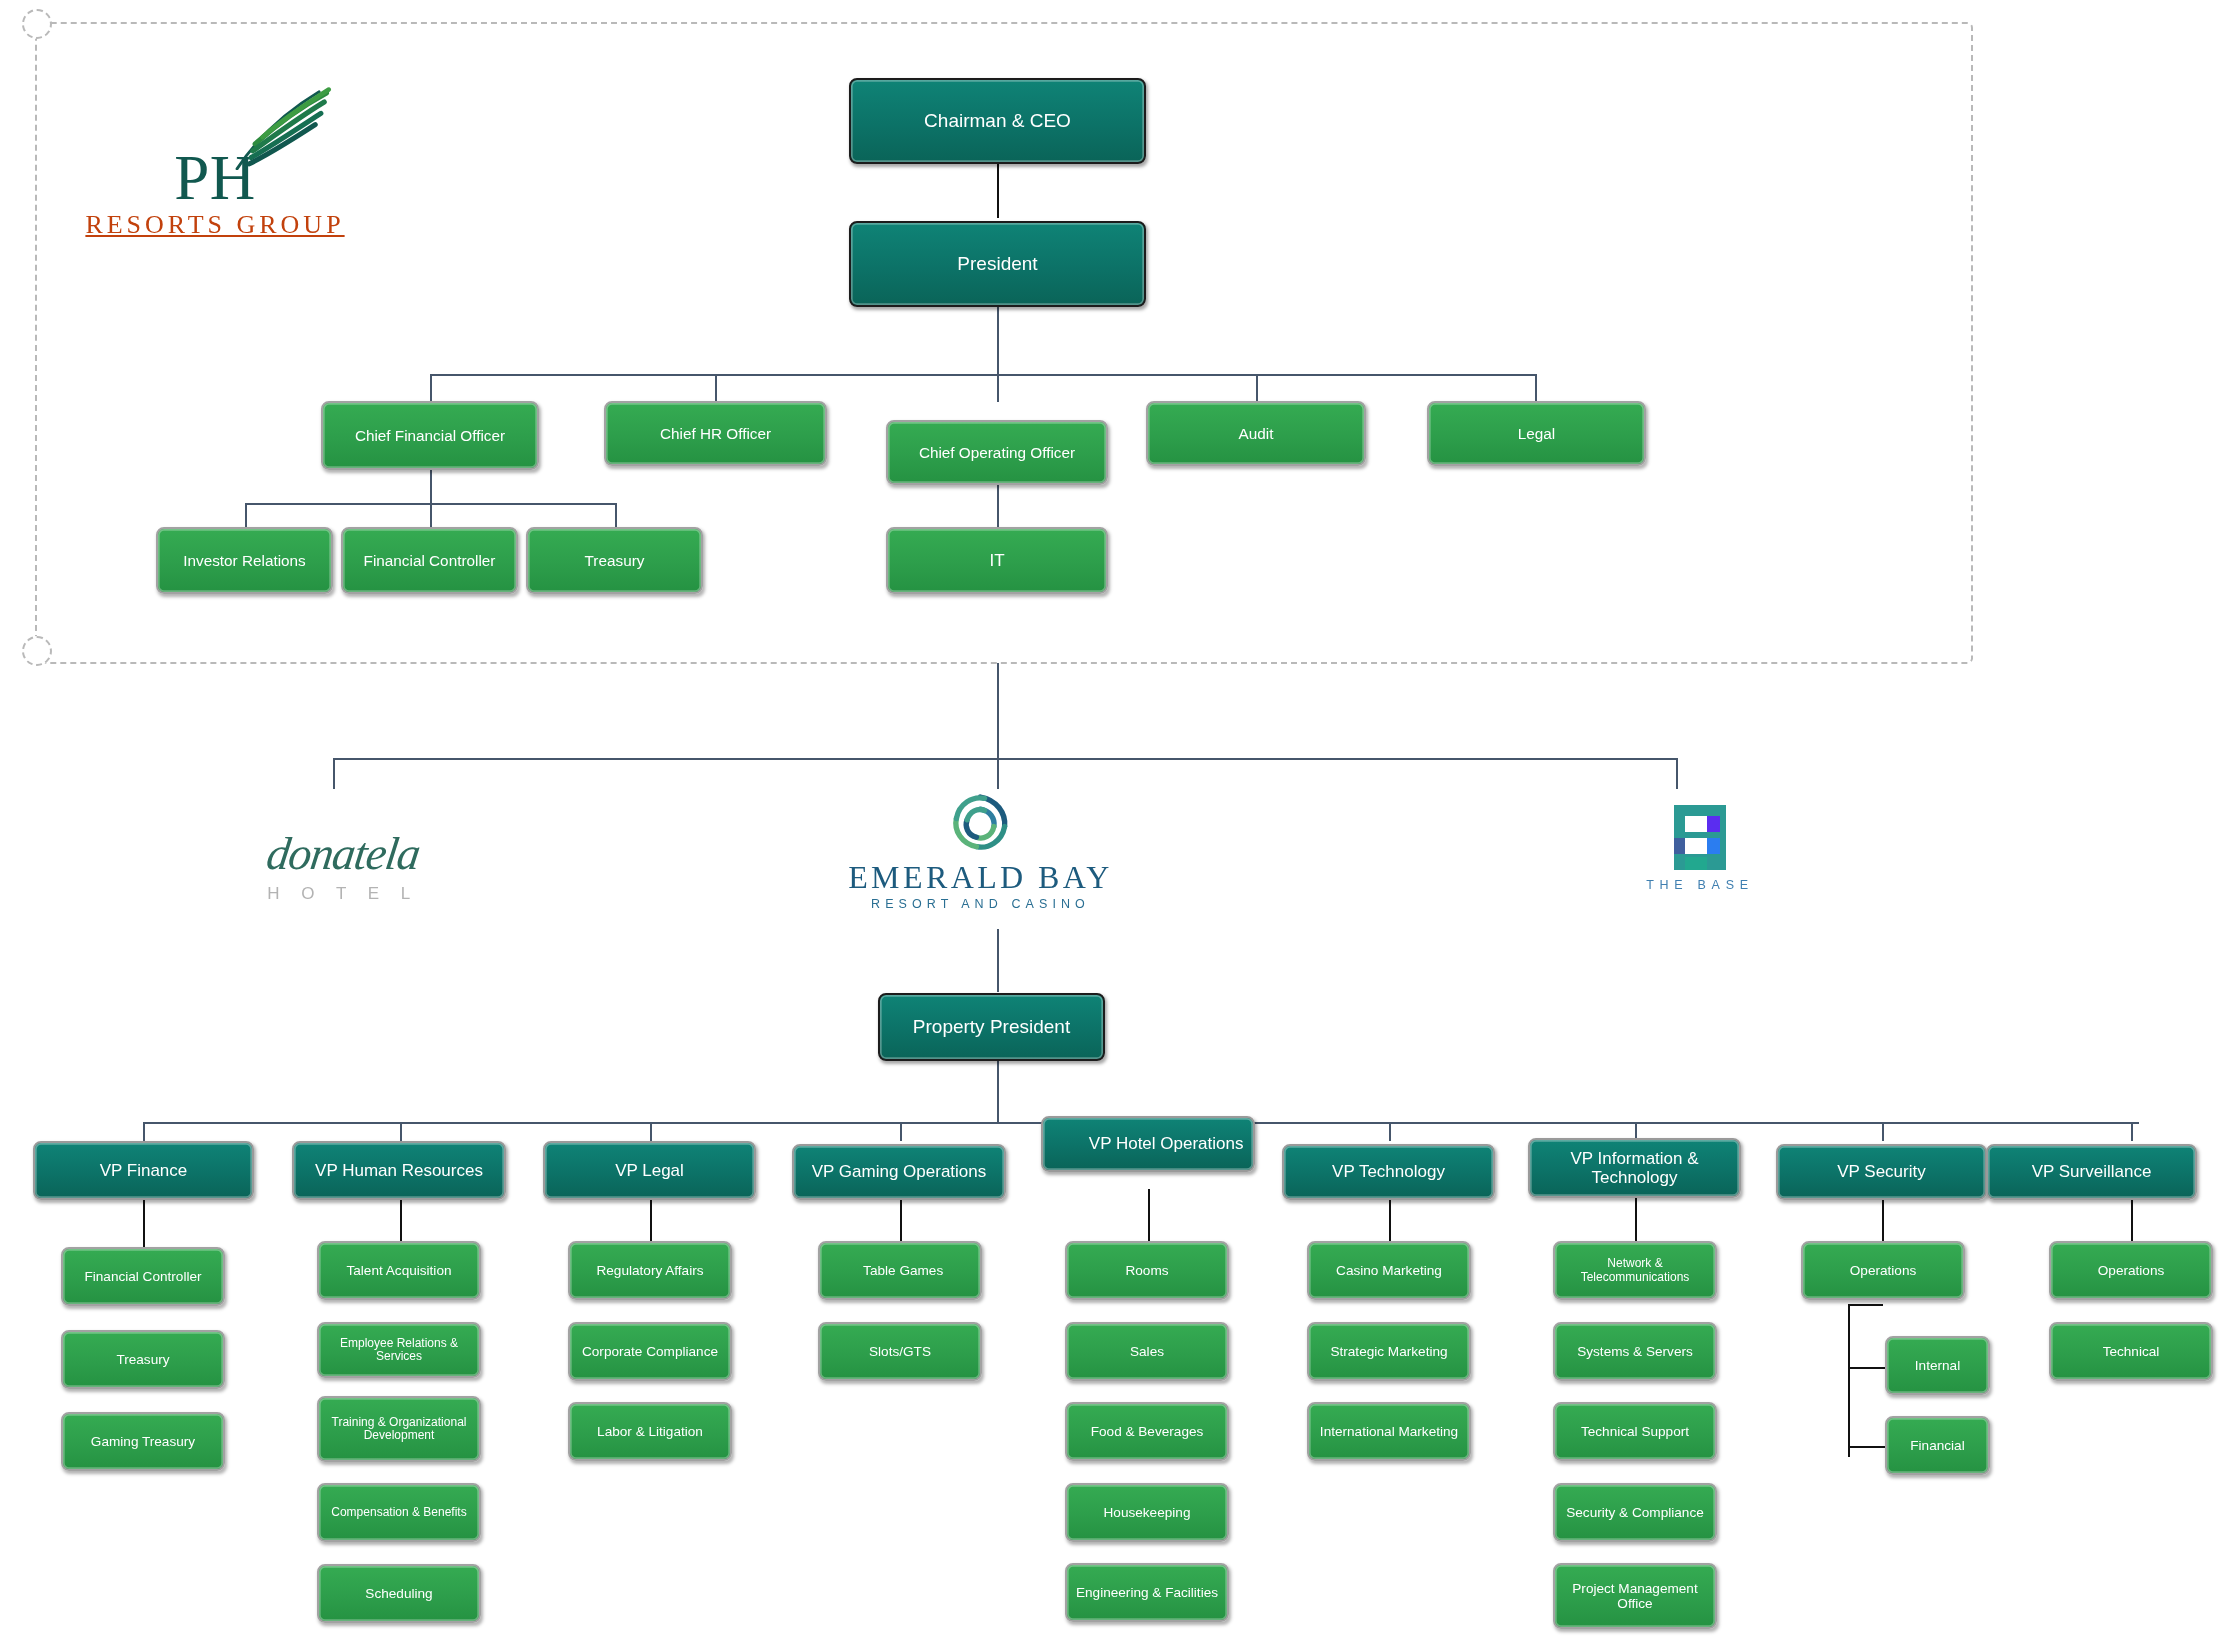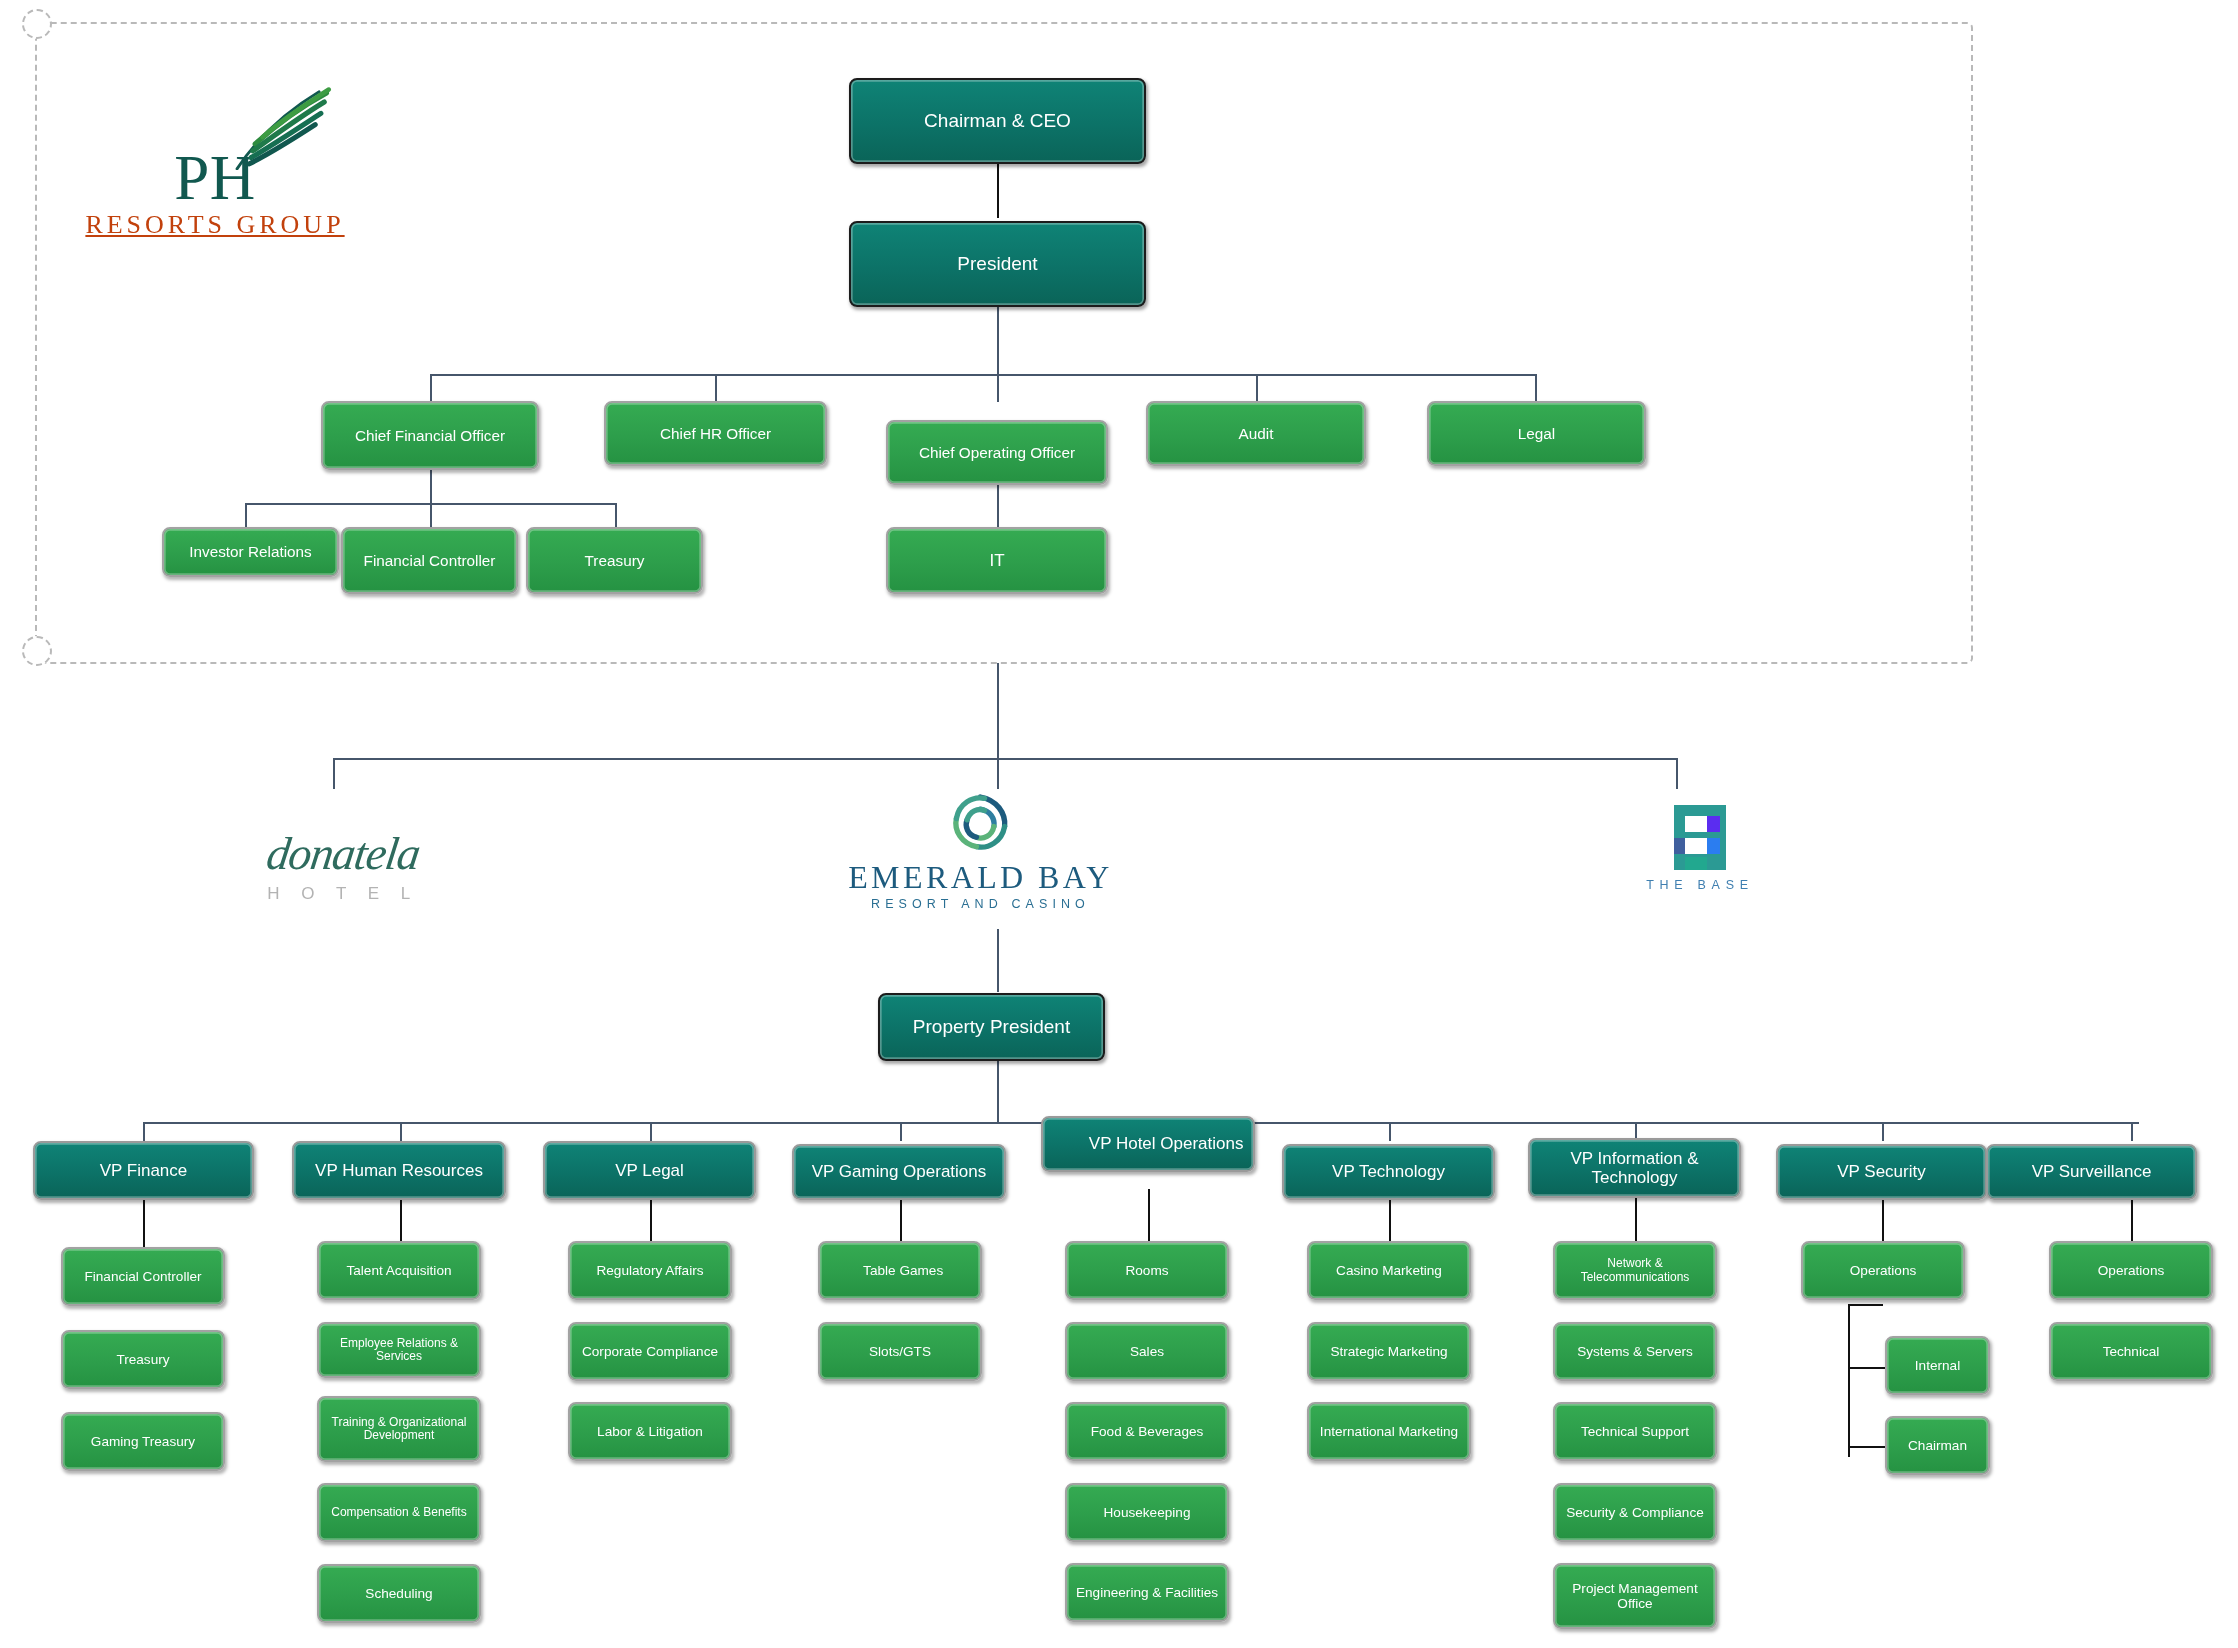--- a/index.html
+++ b/index.html
@@ -166,21 +166,21 @@
 <div class="node green t-md abs" style="left:886px;top:420px;width:222px;height:65px;">
   <span>Chief Operating Officer</span>
 </div>
 <div class="node green t-md abs" style="left:1146px;top:401px;width:220px;height:65px;">
   <span>Audit</span>
 </div>
 <div class="node green t-md abs" style="left:1427px;top:401px;width:219px;height:65px;">
   <span>Legal</span>
 </div>
 
-<div class="node green t-md abs" style="left:162px;top:527px;width:177px;height:50px;">
+<div class="node green t-md abs" style="left:156px;top:527px;width:177px;height:67px;">
   <span>Investor Relations</span>
 </div>
 <div class="node green t-md abs" style="left:341px;top:527px;width:177px;height:67px;">
   <span>Financial Controller</span>
 </div>
 <div class="node green t-md abs" style="left:526px;top:527px;width:177px;height:67px;">
   <span>Treasury</span>
 </div>
 
 <div class="node green t-lg abs" style="left:886px;top:527px;width:222px;height:67px;">
@@ -374,21 +374,21 @@
   <span>Project Management Office</span>
 </div>
 
 <div class="node green t-sm abs" style="left:1801px;top:1241px;width:164px;height:59px;">
   <span>Operations</span>
 </div>
 <div class="node green t-sm abs" style="left:1885px;top:1336px;width:105px;height:59px;">
   <span>Internal</span>
 </div>
 <div class="node green t-sm abs" style="left:1885px;top:1416px;width:105px;height:59px;">
-  <span>Chairman</span>
+  <span>Financial</span>
 </div>
 
 <div class="node green t-sm abs" style="left:2049px;top:1241px;width:164px;height:59px;">
   <span>Operations</span>
 </div>
 <div class="node green t-sm abs" style="left:2049px;top:1322px;width:164px;height:59px;">
   <span>Technical</span>
 </div>
 
 

